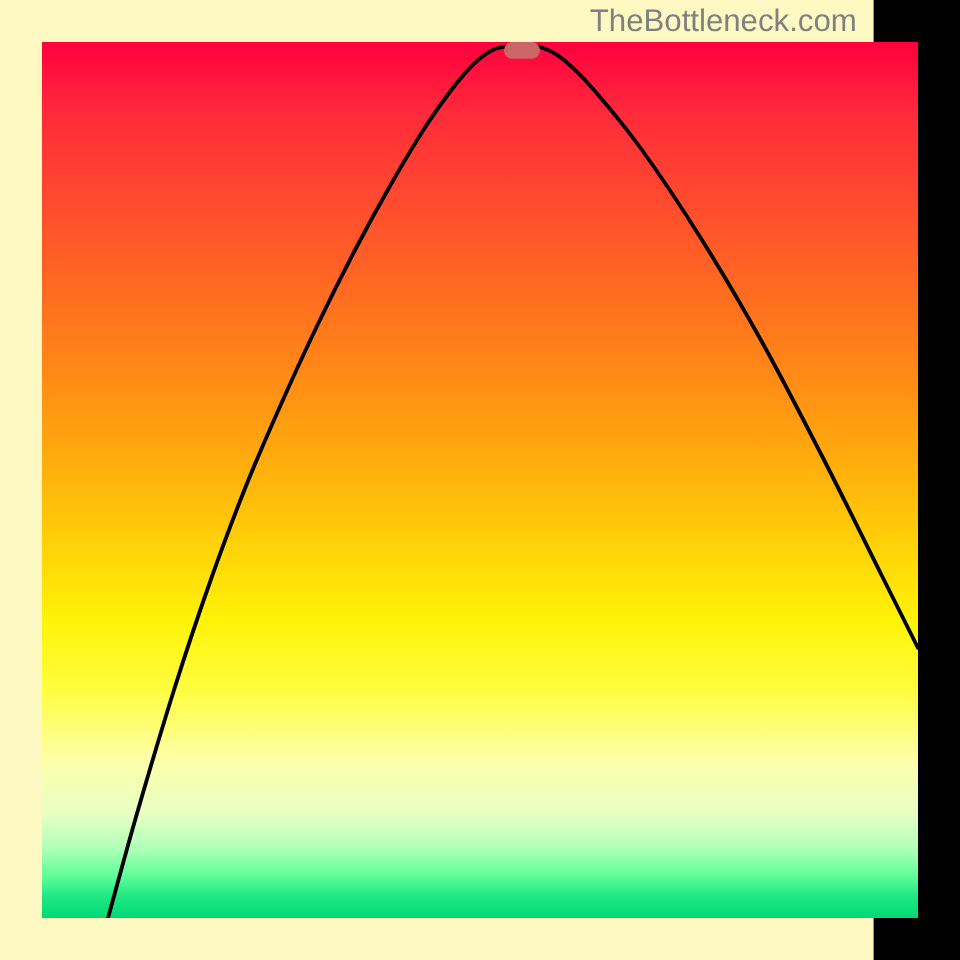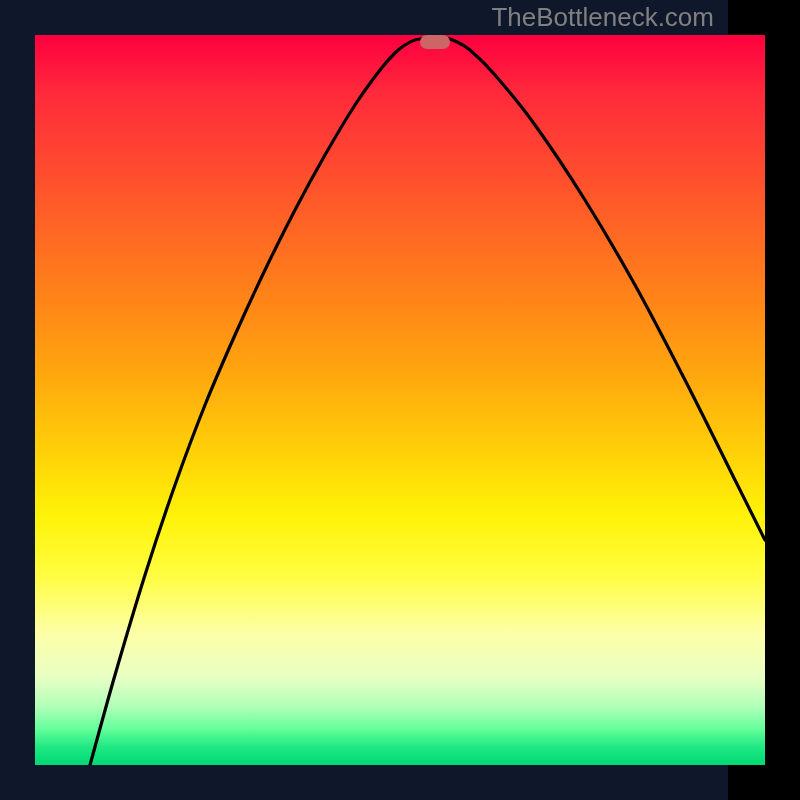--- a/index.html
+++ b/index.html
@@ -1,21 +1,21 @@
 <!DOCTYPE html>
 <html><head>
 <meta charset="utf-8">
 <style>
   * { margin: 0; padding: 0; box-sizing: border-box; }
   html, body { width: 800px; height: 800px; overflow: hidden; background: #000; }
   .frame {
     position: absolute;
     left: 0; top: 0;
     width: 728px; height: 800px;
-    background: #0f172a;
+    background: #fef9c3;
   }
   .watermark {
     position: absolute;
     top: 2px;
     right: 14px;
     font-family: Arial, Helvetica, sans-serif;
     font-size: 26px;
     font-weight: 500;
     color: #808080;
     letter-spacing: 0px;

